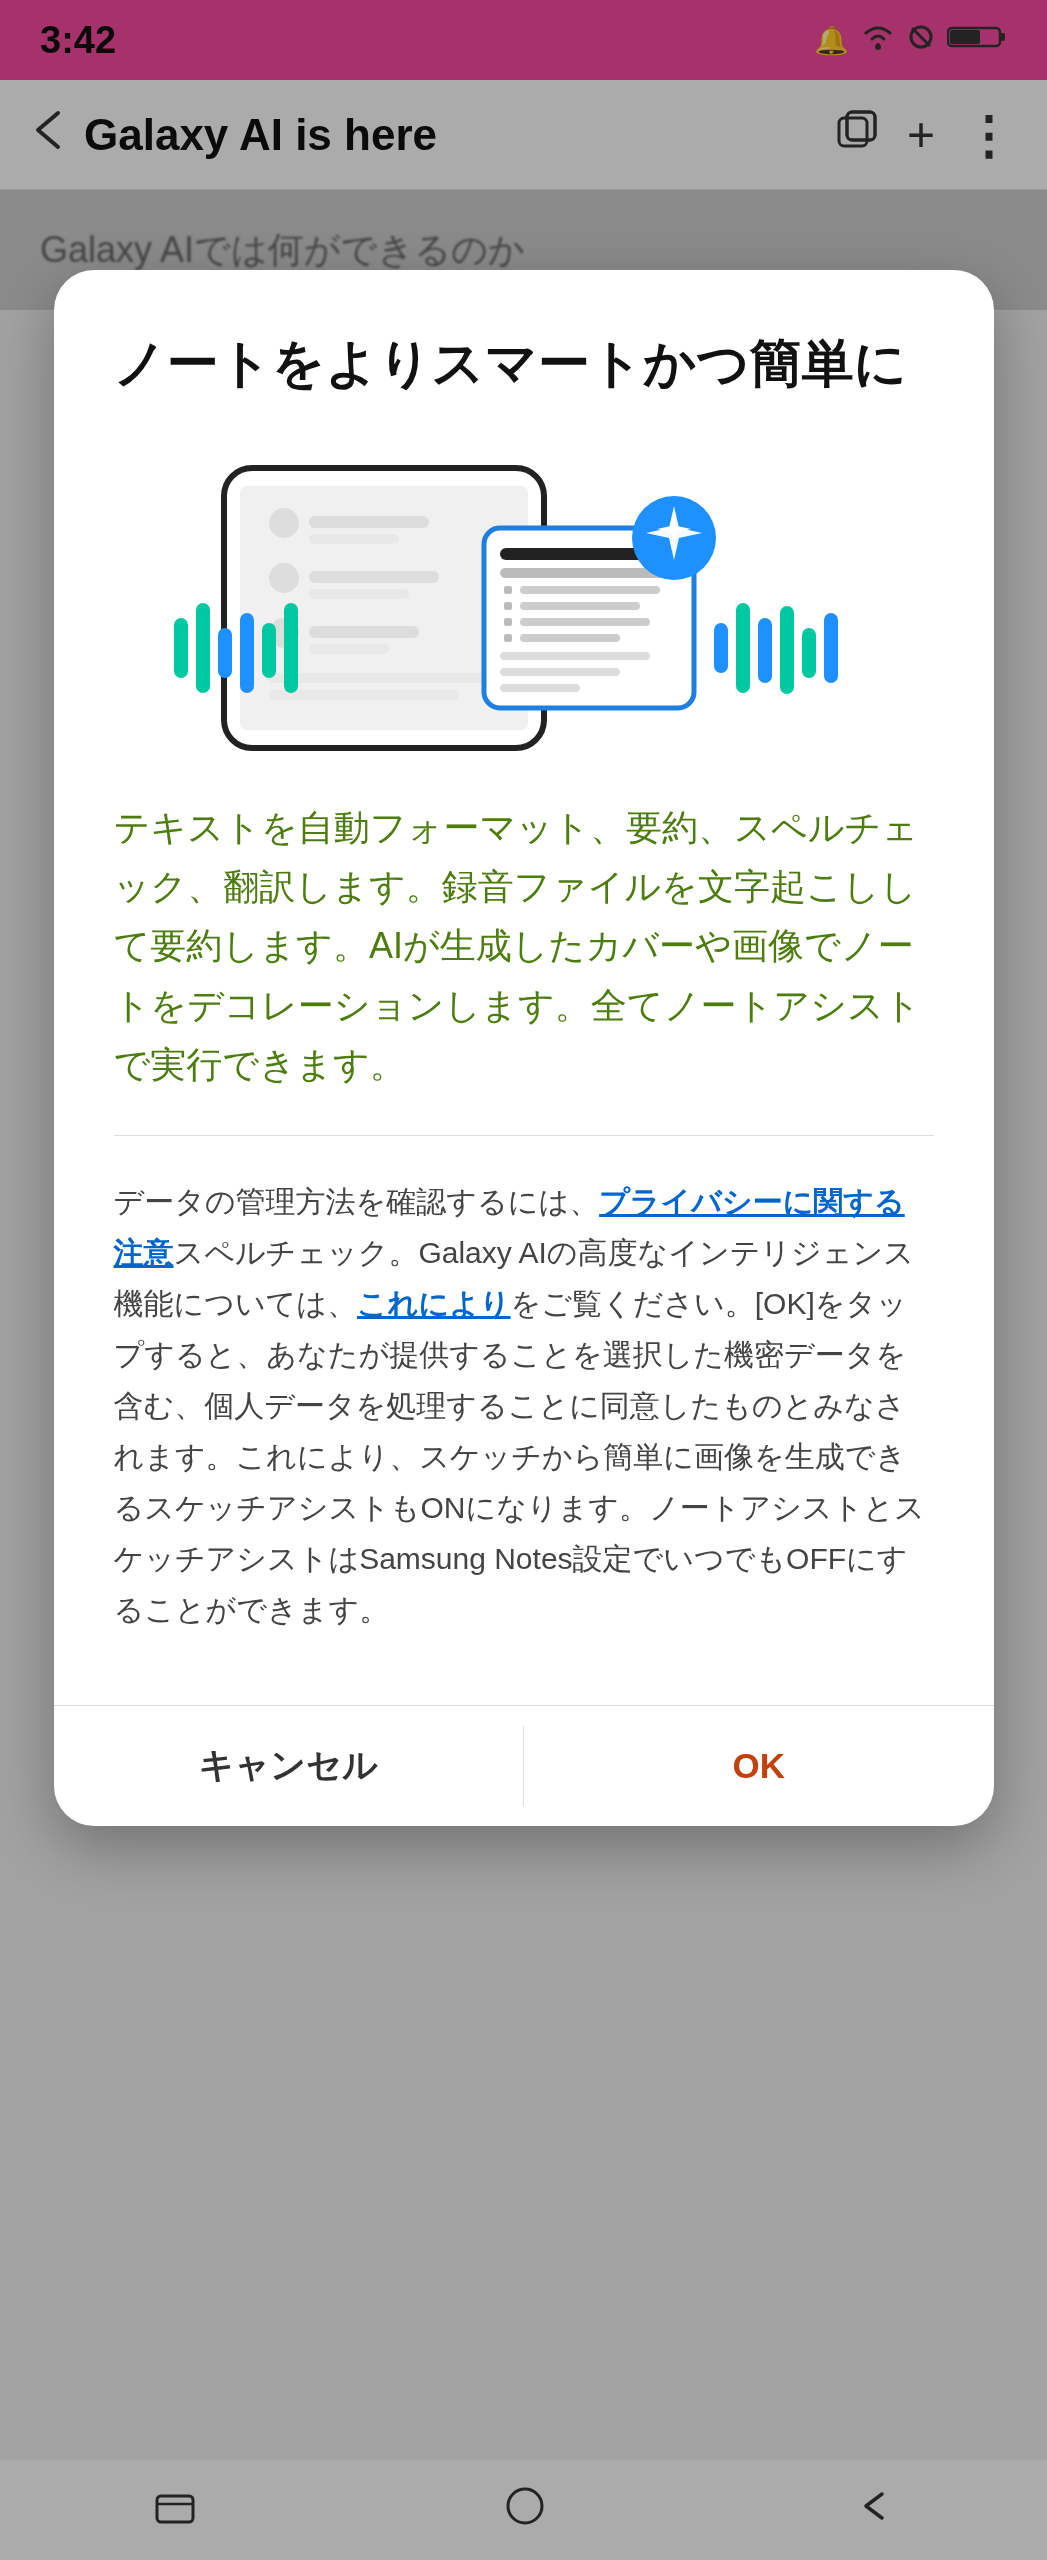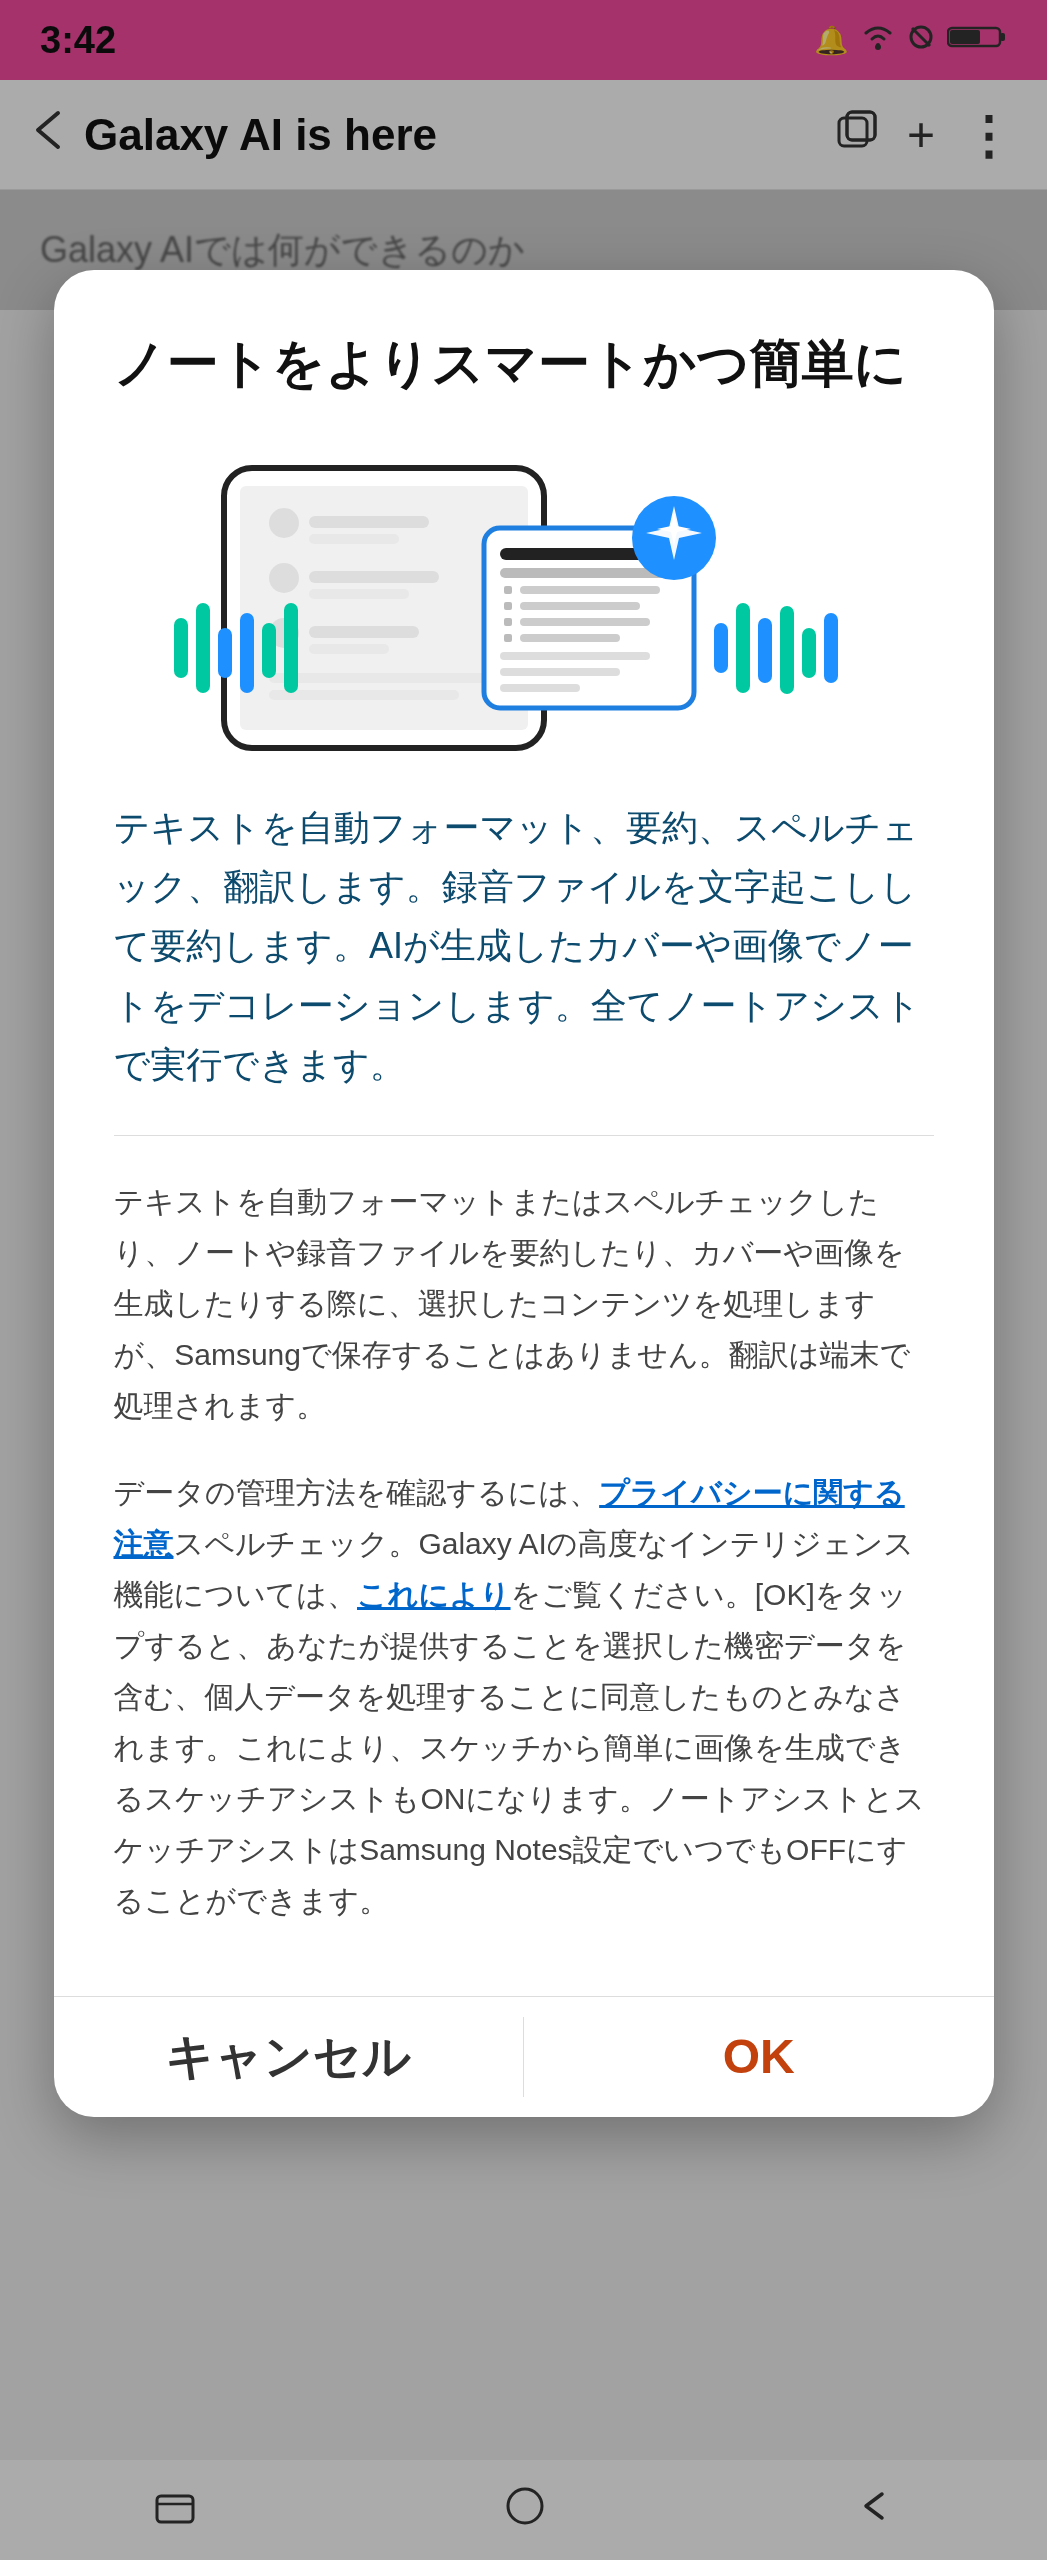--- a/index.html
+++ b/index.html
@@ -158,21 +158,21 @@
       height: 360px;
     }
 
     
     .modal-body {
       padding: 0 60px 30px 60px;
     }
 
     .modal-desc-main {
       font-size: 36px;
-      color: #0c4a6e;
+      color: #4d7c0f;
       line-height: 1.65;
       margin-bottom: 40px;
     }
 
     .divider {
       width: 100%;
       height: 1px;
       background: #ddd;
       margin: 0 0 40px 0;
     }
@@ -203,21 +203,21 @@
       display: flex;
       border-top: 1px solid #ddd;
       margin-top: 10px;
     }
 
     .modal-btn {
       flex: 1;
       height: 120px;
       background: none;
       border: none;
-      font-size: 48px;
+      font-size: 35px;
       font-weight: 600;
       cursor: pointer;
       display: flex;
       align-items: center;
       justify-content: center;
     }
 
     .modal-btn-cancel {
       color: #333;
     }
@@ -377,21 +377,20 @@
           <rect x="700" y="185" width="14" height="70" rx="7" fill="#1e90ff"></rect>
         </g>
       </svg>
     </div>
 
     <div class="modal-body">
       <p class="modal-desc-main">テキストを自動フォーマット、要約、スペルチェック、翻訳します。録音ファイルを文字起こしして要約します。AIが生成したカバーや画像でノートをデコレーションします。全てノートアシストで実行できます。</p>
 
       <div class="divider"></div>
 
-      <p class="modal-desc-secondary">テキストを自動フォーマットまたはスペルチェックしたり、ノートや録音ファイルを要約したり、カバーや画像を生成したりする際に、選択したコンテンツを処理しますが、Samsungで保存することはありません。翻訳は端末で処理されます。</p>
 
       <p class="modal-desc-legal">
         <span>データの管理方法を確認するには、</span><span class="link-text">プライバシーに関する注意</span><span>スペルチェック。Galaxy AIの高度なインテリジェンス機能については、</span><span class="link-text">これにより</span><span>をご覧ください。[OK]をタップすると、あなたが提供することを選択した機密データを含む、個人データを処理することに同意したものとみなされます。これにより、スケッチから簡単に画像を生成できるスケッチアシストもONになります。ノートアシストとスケッチアシストはSamsung Notes設定でいつでもOFFにすることができます。</span>
       </p>
     </div>
 
     <div class="modal-footer">
       <button class="modal-btn modal-btn-cancel">キャンセル</button>
       <div class="modal-btn-divider"></div>
       <button class="modal-btn modal-btn-ok">OK</button>

